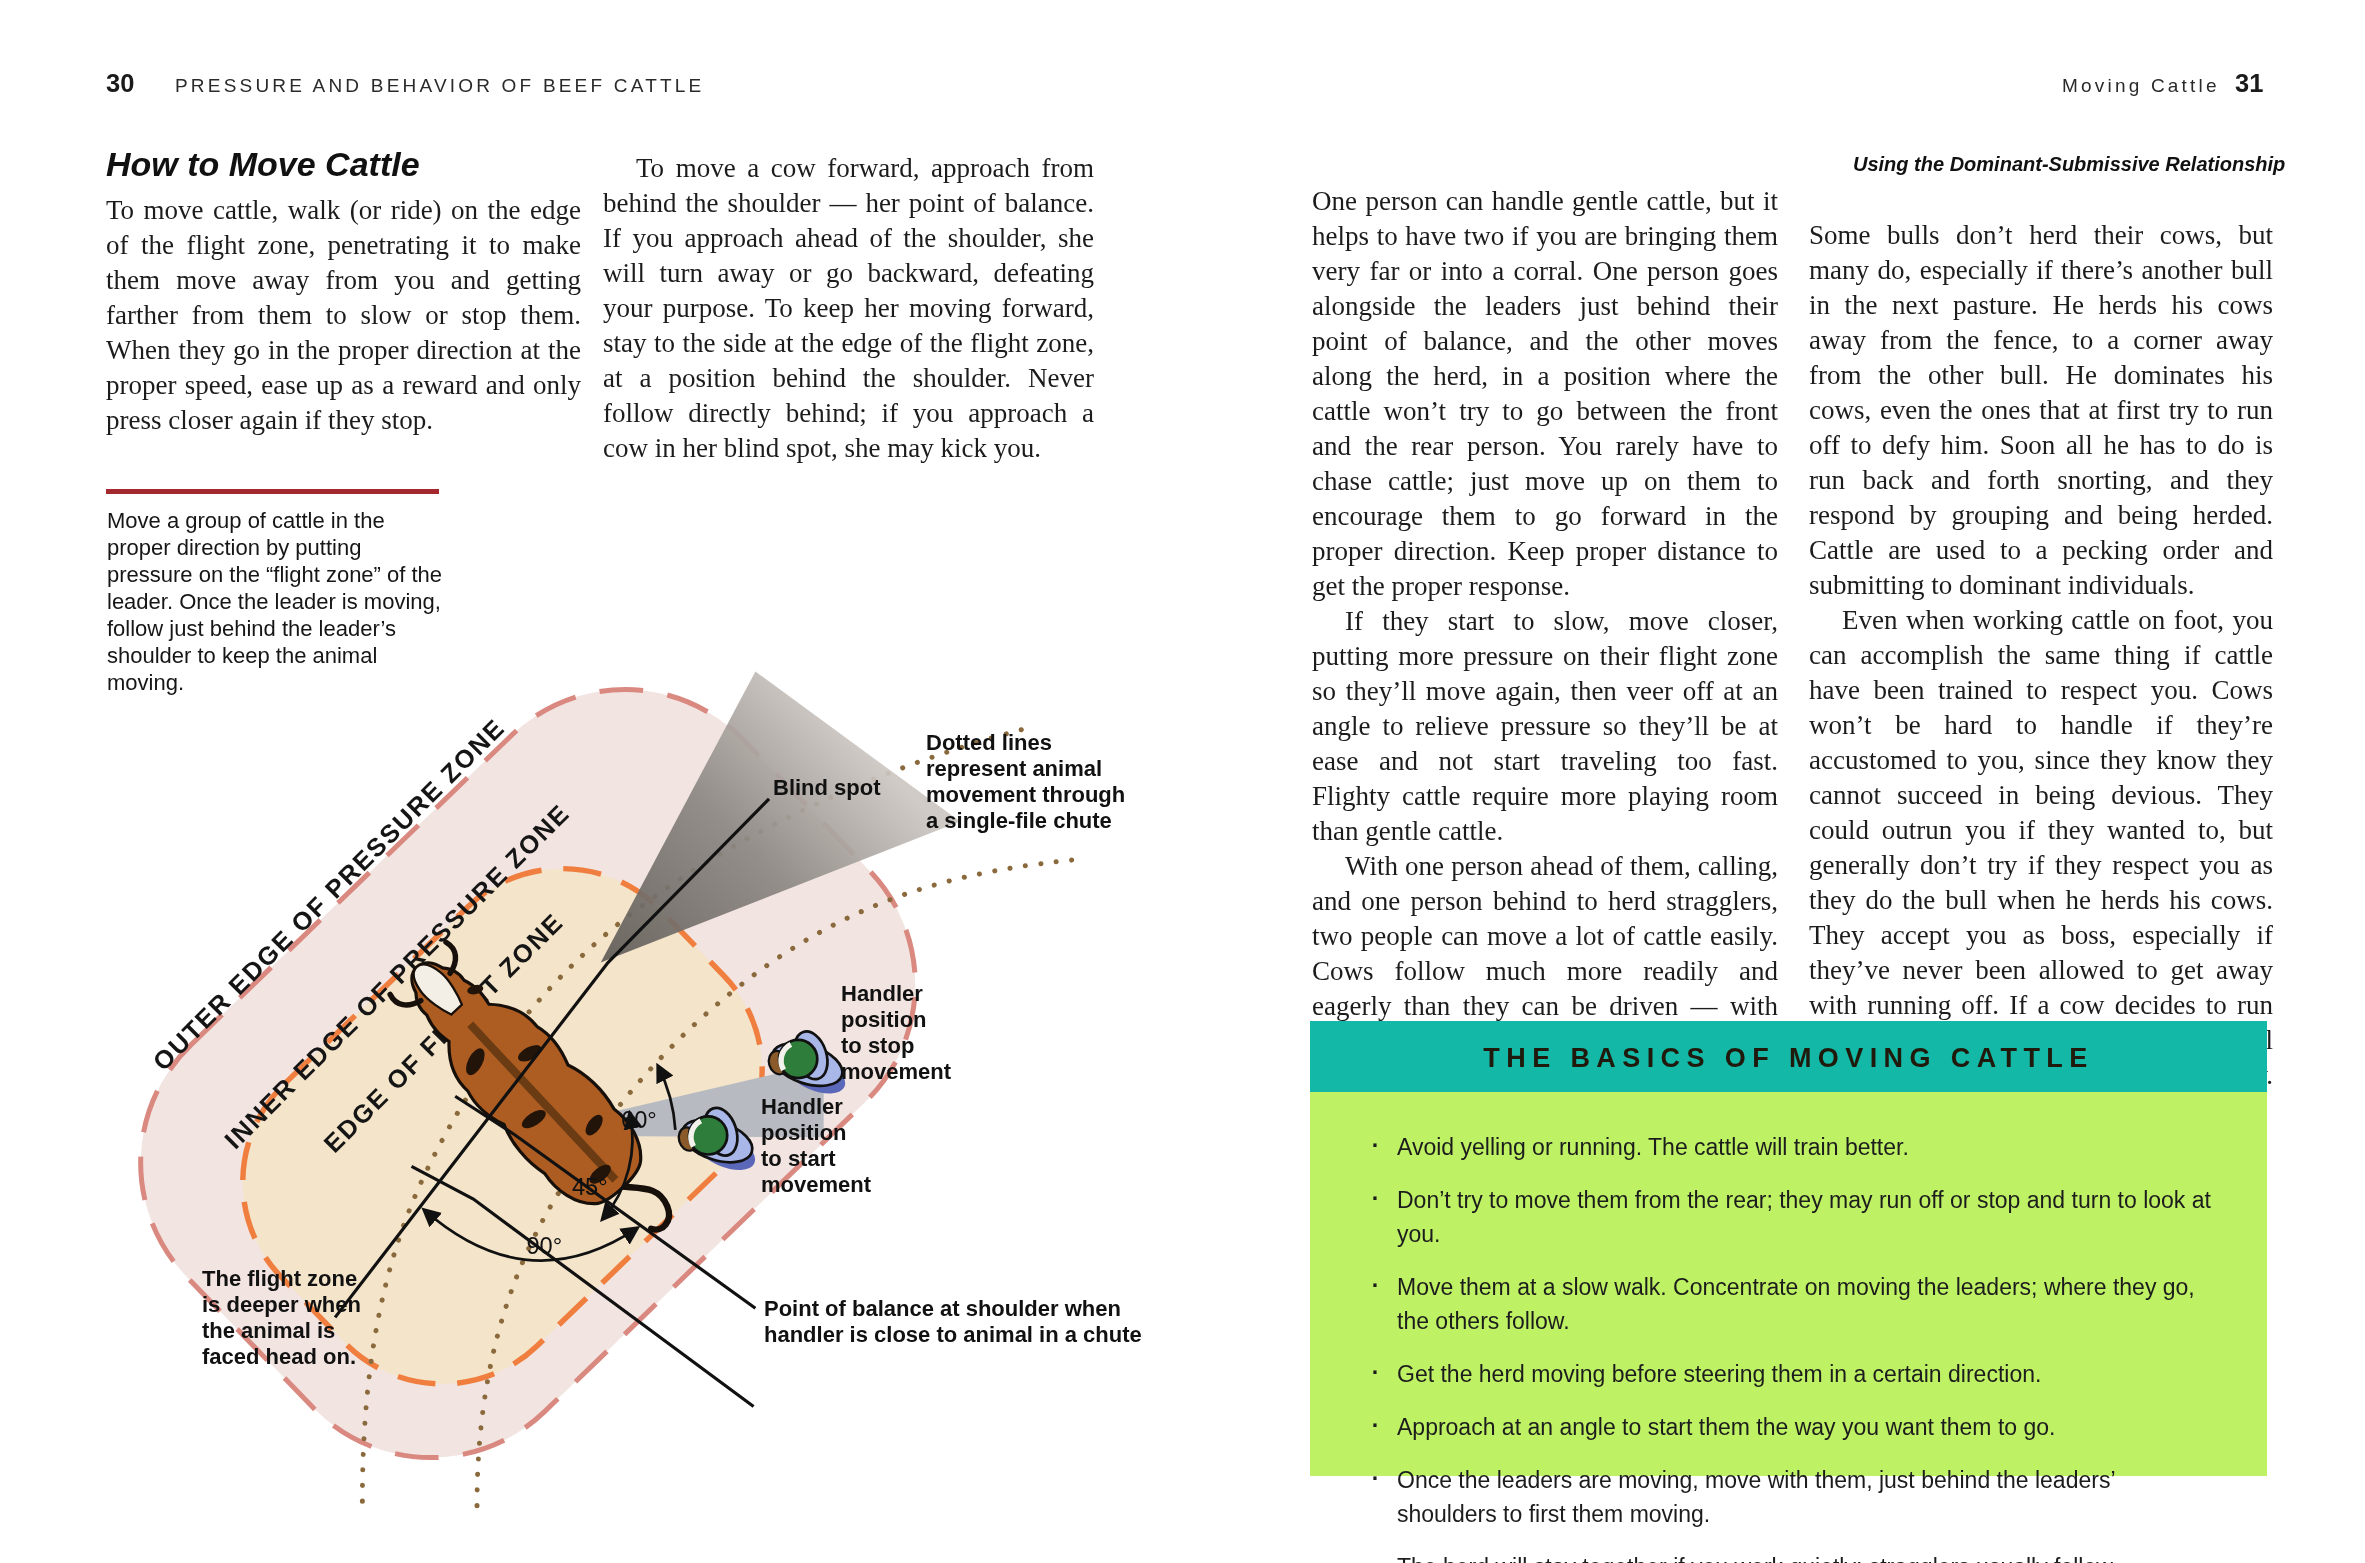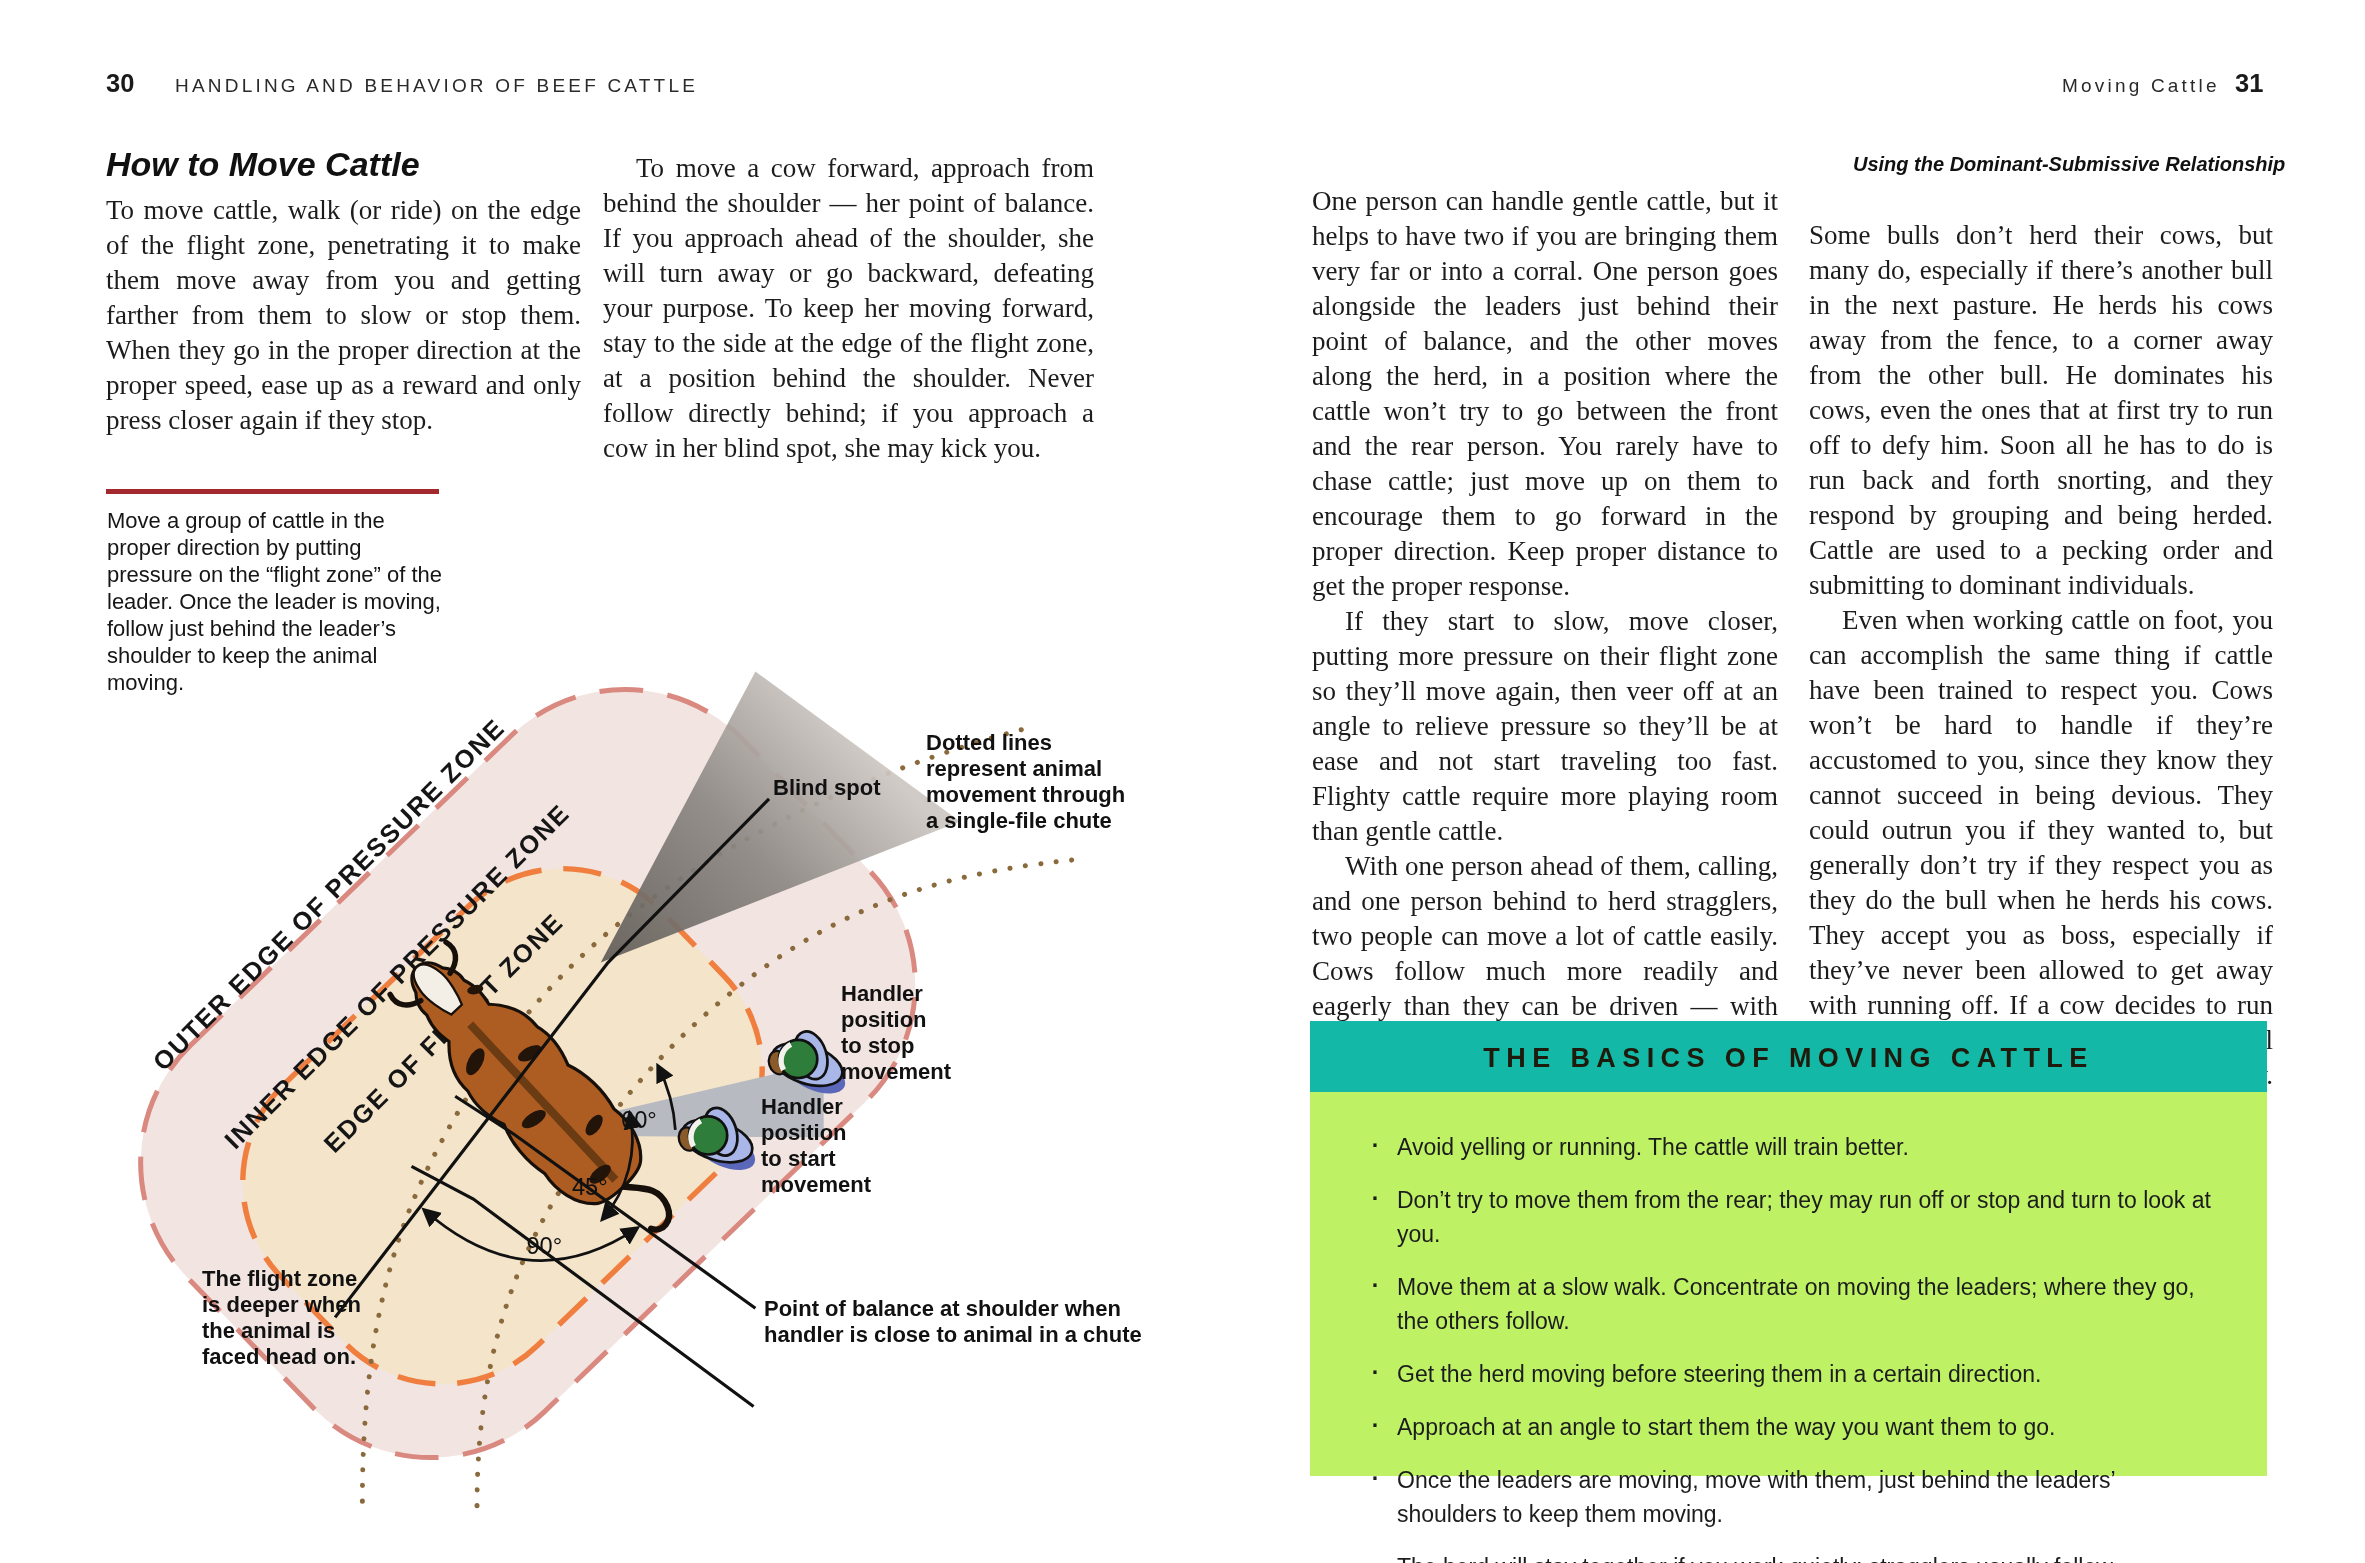--- a/index.html
+++ b/index.html
@@ -132,21 +132,21 @@
       <ellipse cx="10" cy="14" rx="36" ry="18" fill="#5b67b8" transform="rotate(24 10 14)"></ellipse>
       <ellipse cx="2" cy="4" rx="40" ry="21" fill="#A9B7E8" stroke="#111" stroke-width="3" transform="rotate(18 2 4)"></ellipse>
       <ellipse cx="6" cy="-6" rx="17" ry="27" fill="#A9B7E8" stroke="#111" stroke-width="3" transform="rotate(-18 6 -6)"></ellipse>
       <ellipse cx="-30" cy="2" rx="10" ry="13" fill="#8a5a2a" stroke="#111" stroke-width="2.5" transform="rotate(-16 -30 2)"></ellipse>
       <circle cx="-8" cy="-2" r="21" fill="#2E7D3B" stroke="#111" stroke-width="3"></circle>
       <path d="M -16 -18 A 20 20 0 0 0 -24 10" stroke="#f4f2ec" stroke-width="6" fill="none"></path>
     </g>
   </svg>
 
   <div class="abs folio" style="left:106px;top:69px;">30</div>
-  <div class="abs runhead" style="left:175px;top:75px;">HANDLING AND BEHAVIOR OF BEEF CATTLE</div>
+  <div class="abs runhead" style="left:175px;top:75px;">PRESSURE AND BEHAVIOR OF BEEF CATTLE</div>
 
   <div class="abs runhead" style="left:2062px;top:75px;">Moving Cattle</div>
   <div class="abs folio" style="left:2235px;top:69px;">31</div>
 
   <div class="abs h-ital" style="left:106px;top:144px;width:491px;">How to Move Cattle</div>
 
   <div class="abs body-col" style="left:106px;top:193px;width:475px;">
     <p>To move cattle, walk (or ride) on the edge of the flight zone, penetrating it to make them move away from you and getting farther from them to slow or stop them. When they go in the proper direction at the proper speed, ease up as a reward and only press closer again if they stop.</p>
   </div>
 
@@ -192,19 +192,19 @@
   <div class="abs boxband" style="left:1310px;top:1021px;width:957px;height:71px;">
     <div class="boxtitle" style="padding-top:22px;">THE BASICS OF MOVING CATTLE</div>
   </div>
   <div class="abs boxbody bullets" style="left:1310px;top:1092px;width:957px;height:384px;">
     <ul style="padding:38px 55px 0 60px;">
       <li>Avoid yelling or running. The cattle will train better.</li>
       <li>Don’t try to move them from the rear; they may run off or stop and turn to look at you.</li>
       <li>Move them at a slow walk. Concentrate on moving the leaders; where they go, the others follow.</li>
       <li>Get the herd moving before steering them in a certain direction.</li>
       <li>Approach at an angle to start them the way you want them to go.</li>
-      <li>Once the leaders are moving, move with them, just behind the leaders’ shoulders to keep them moving.</li>
+      <li>Once the leaders are moving, move with them, just behind the leaders’ shoulders to first them moving.</li>
       <li>The herd will stay together if you work quietly; stragglers usually follow.</li>
     </ul>
   </div>
 
 </div>
 
 
 </body></html>

